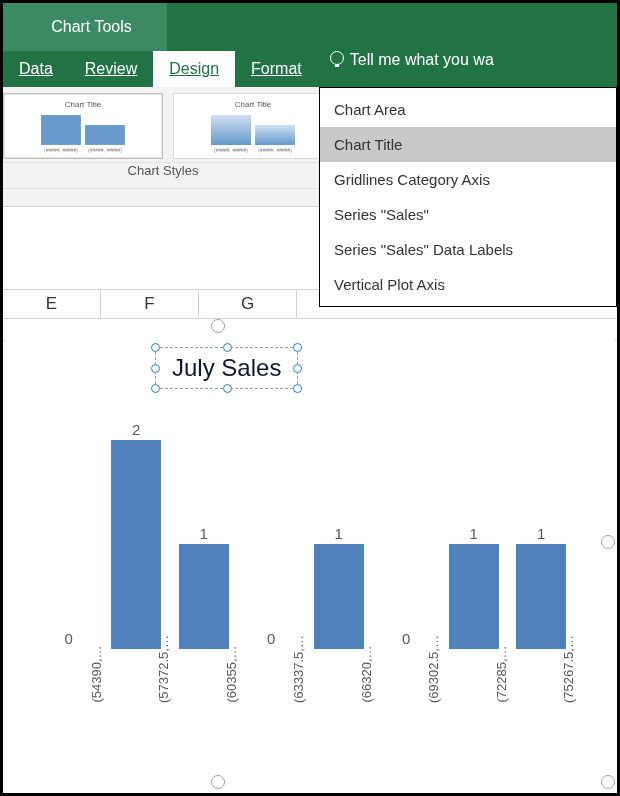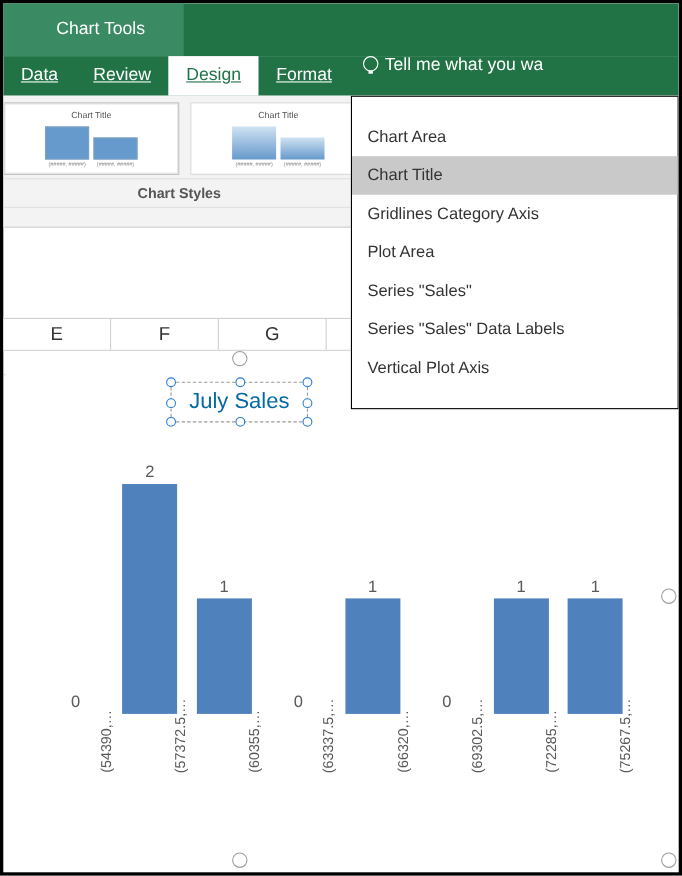--- a/index.html
+++ b/index.html
@@ -63,32 +63,32 @@
     display:flex; flex-direction:column; align-items:center; justify-content:center;
     font-size:7px; color:#888;
     position:relative;
   }
   .style-thumb.sel { border:1px solid #c0c0c0; box-shadow: inset 0 0 0 1px #e5e5e5;}
   .thumb-title { font-size:8px; color:#555; margin-bottom:2px;}
   .thumb-bars { display:flex; align-items:flex-end; gap:4px; height:34px;}
   .thumb-bars .b { width:40px; background:#6699cc; border:1px solid #7aa0c4;}
   .thumb-labels { display:flex; gap:4px; margin-top:2px;}
   .thumb-labels span { font-size:5px; color:#888; width:40px; text-align:center;}
-  .ribbon-label-row { height:26px; display:flex; align-items:center; border-top:1px solid #e0e0e0;font-weight:bold;}
+  .ribbon-label-row { height:26px; display:flex; align-items:flex-start; border-top:1px solid #e0e0e0;}
   .ribbon-label { flex:0 0 320px; text-align:center; font-size:13px; color:#555;}
   .ribbon-split { height:18px; border-top:1px solid #e0e0e0;}
   
   .dropdown {
     position: absolute;
     top: 84px; left: 316px;
     width: 298px;
     background: #fff;
     border: 1.5px solid #000;
     z-index: 50;
-    padding: 19px 0;
+    padding: 4px 0;
   }
   .dropdown .item {
     padding: 9px 14px;
     font-size: 15px;
     color: #333;
     cursor: pointer;
   }
   .dropdown .item.hl { background: #c9c9c9; }
   
   .col-headers {
@@ -110,22 +110,22 @@
   .chart-object {
     position:absolute;
     top: 316px; left: 2px; width: 610px; height: 470px;
     background: #fff;
   }
   .chart-title-box {
     position:absolute;
     top: 28px; left: 150px;
     padding: 6px 16px;
     border: 1px dashed #999;
-    font-size: 20px;
-    color: #0369a1;
+    font-size: 24px;
+    color: #0f172a;
   }
   .sel-handle {
     width:9px; height:9px; border:1.5px solid #2a7bd6; border-radius:50%;
     background:#fff; position:absolute;
   }
   .plot { position:absolute; top:100px; left:30px; right:40px; height:230px; }
   .bars { display:flex; align-items:flex-end; height:100%; gap:0; }
   .barwrap { flex:1; display:flex; flex-direction:column; align-items:center; justify-content:flex-end; height:100%;}
   .bar { width: 50px; background:#4f81bd; }
   .datalabel { font-size:15px; color:#595959; margin-bottom:2px;}
@@ -184,21 +184,20 @@
   <div class="ribbon-label-row">
     <div class="ribbon-label">Chart Styles</div>
   </div>
   <div class="ribbon-split"></div>
 </div>
 
 <div class="dropdown">
   <div class="item">Chart Area</div>
   <div class="item hl">Chart Title</div>
   <div class="item">Gridlines Category Axis</div>
-  <div class="item">Plot Area</div>
   <div class="item">Series "Sales"</div>
   <div class="item">Series "Sales" Data Labels</div>
   <div class="item">Vertical Plot Axis</div>
 </div>
 
 <div class="col-headers">
   <div class="col">E</div>
   <div class="col">F</div>
   <div class="col">G</div>
 </div>

